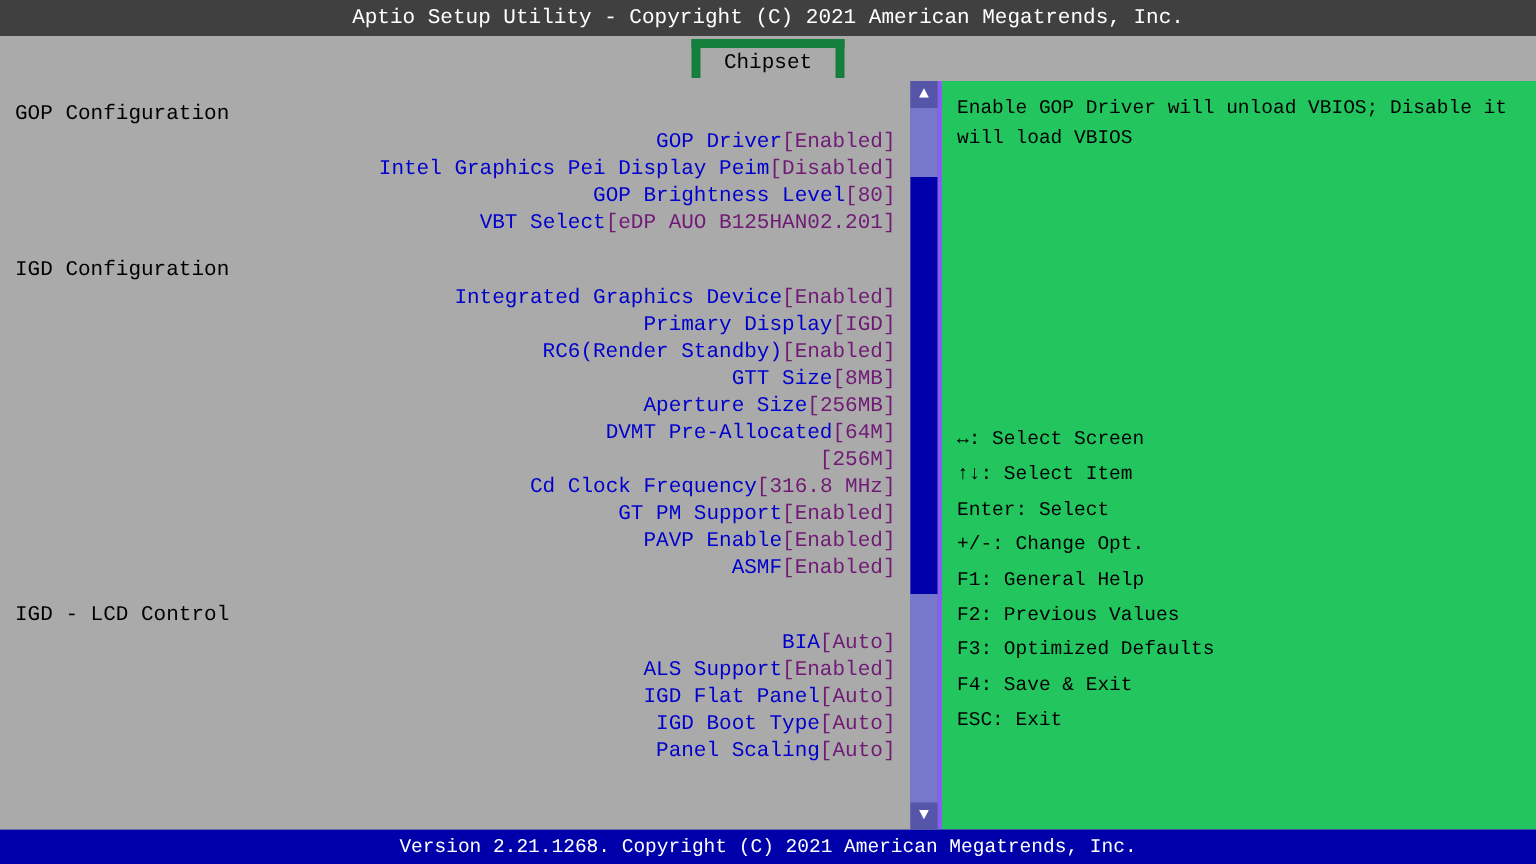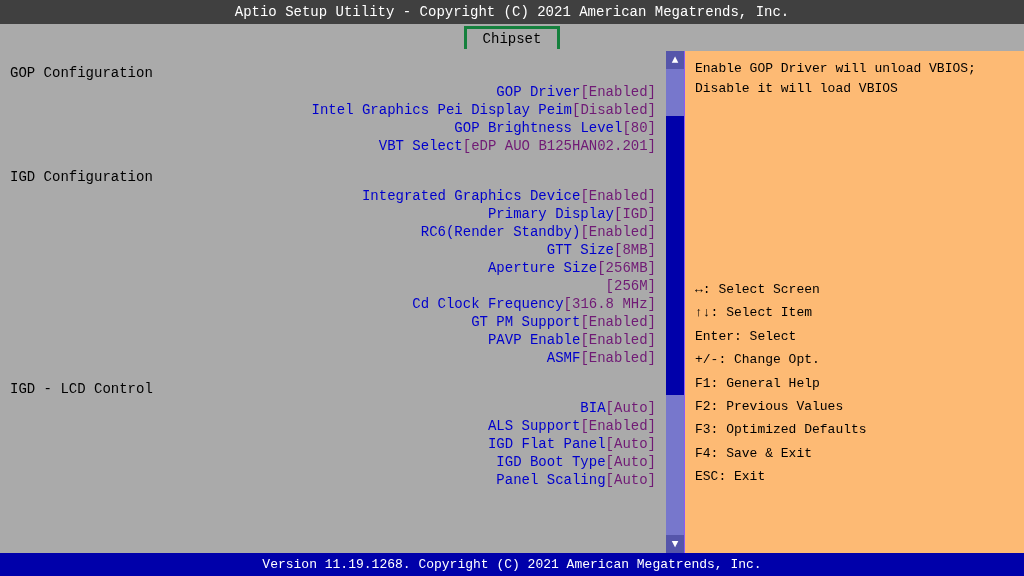--- a/index.html
+++ b/index.html
@@ -28,21 +28,21 @@
     .tab-bar {
       background: #aaaaaa;
       display: flex;
       justify-content: center;
       padding: 2px 0;
     }
     .tab {
       background: #aaaaaa;
       color: #000000;
       padding: 2px 16px;
-      border: 3px solid #15803d;
+      border: 6px solid #15803d;
     }
     .tab.active {
       background: #aaaaaa;
       color: #000000;
       border-bottom: none;
     }
     .content-area {
       display: flex;
       flex: 1;
       overflow: hidden;
@@ -65,25 +65,25 @@
       padding: 1px 0;
       color: #0000cc;
     }
     .config-row .label {
       color: #0000cc;
     }
     .config-row .value {
       color: #701a75;
     }
     .right-panel {
-      width: 340px;
-      background: #fdba74;
+      width: 399px;
+      background: #22c55e;
       color: #000000;
       padding: 8px 10px;
-      border-left: 1px solid #8b5cf6;
+      border-left: 3px solid #8b5cf6;
     }
     .help-text {
       color: #000000;
       font-size: 13px;
       margin-bottom: 8px;
       line-height: 1.5;
     }
     .nav-help {
       margin-top: 180px;
       color: #000000;
@@ -192,20 +192,24 @@
         <span class="label">RC6(Render Standby)</span>
         <span class="value">[Enabled]</span>
       </div>
       <div class="config-row">
         <span class="label">GTT Size</span>
         <span class="value">[8MB]</span>
       </div>
       <div class="config-row">
         <span class="label">Aperture Size</span>
         <span class="value">[256MB]</span>
+      </div>
+      <div class="config-row">
+        <span class="label">DVMT Pre-Allocated</span>
+        <span class="value">[64M]</span>
       </div>
       <div class="config-row">
         <span class="value">[256M]</span>
       </div>
       <div class="config-row">
         <span class="label">Cd Clock Frequency</span>
         <span class="value">[316.8 MHz]</span>
       </div>
       <div class="config-row">
         <span class="label">GT PM Support</span>
@@ -264,15 +268,15 @@
         <div>F1: General Help</div>
         <div>F2: Previous Values</div>
         <div>F3: Optimized Defaults</div>
         <div>F4: Save &amp; Exit</div>
         <div>ESC: Exit</div>
       </div>
     </div>
   </div>
 
   <div class="bottom-bar">
-    <span>Version 11.19.1268. Copyright (C) 2021 American Megatrends, Inc.</span>
+    <span>Version 2.21.1268. Copyright (C) 2021 American Megatrends, Inc.</span>
   </div>
 </div>
 
 </body></html>

